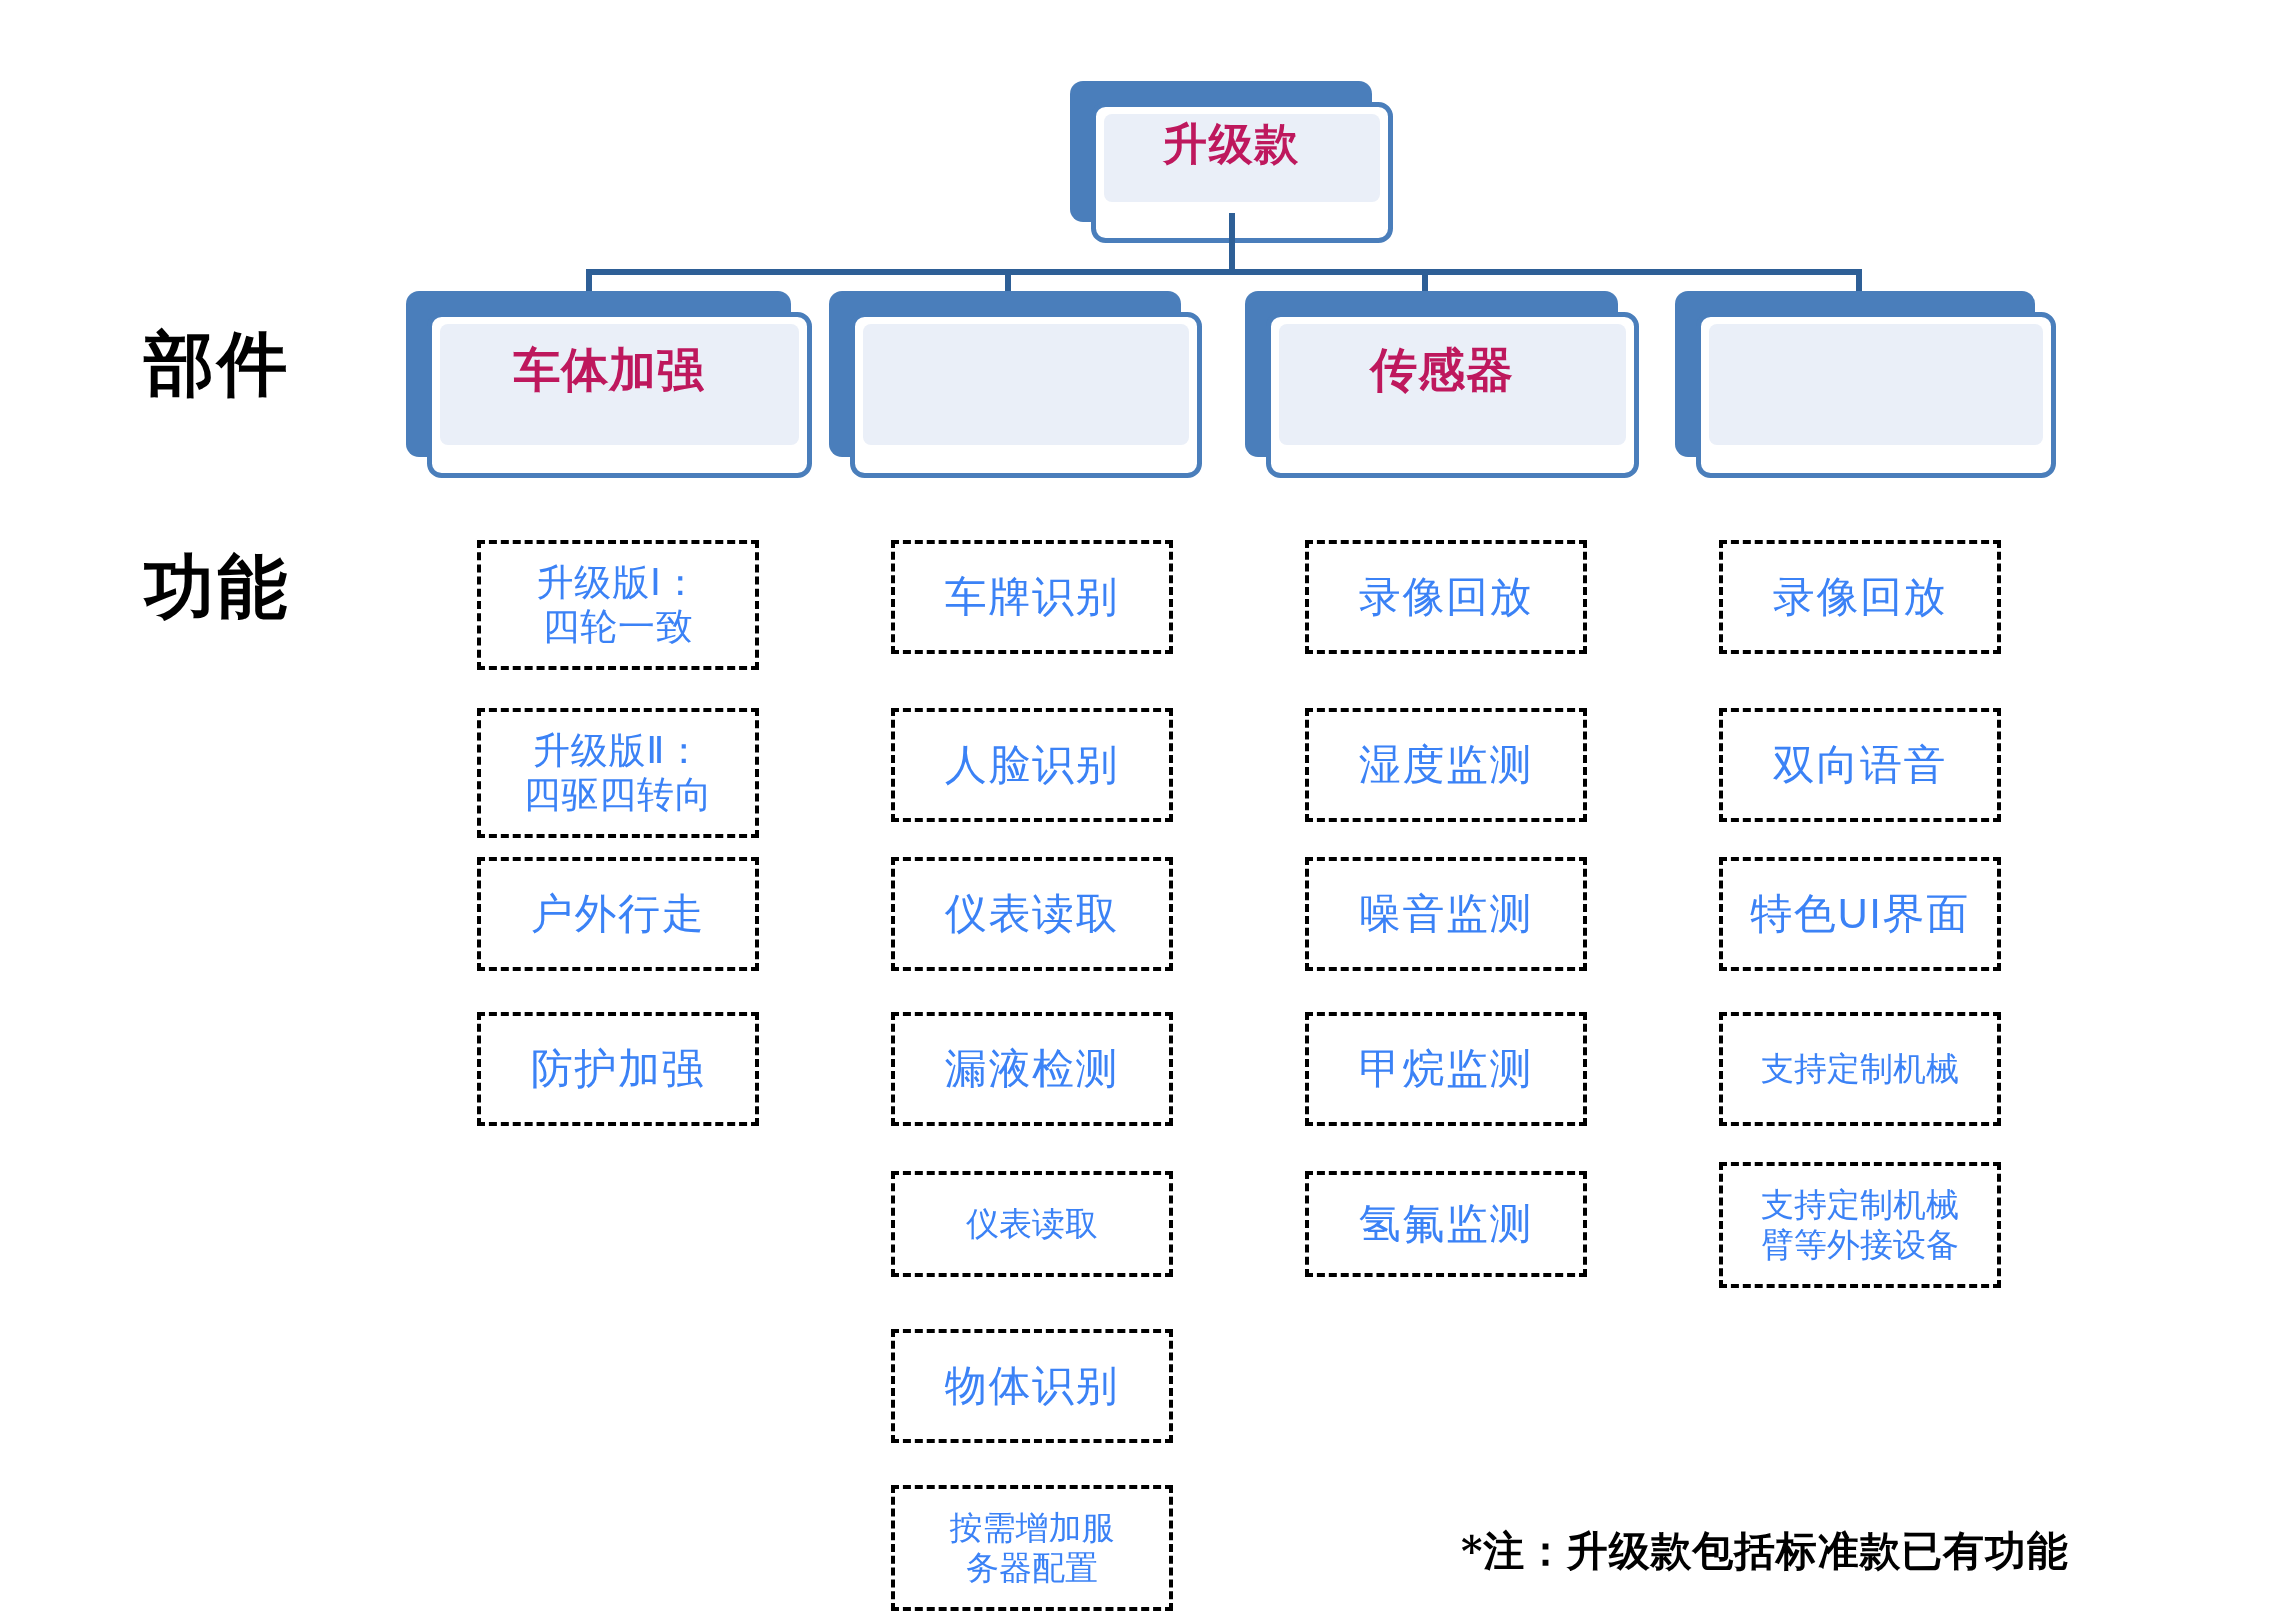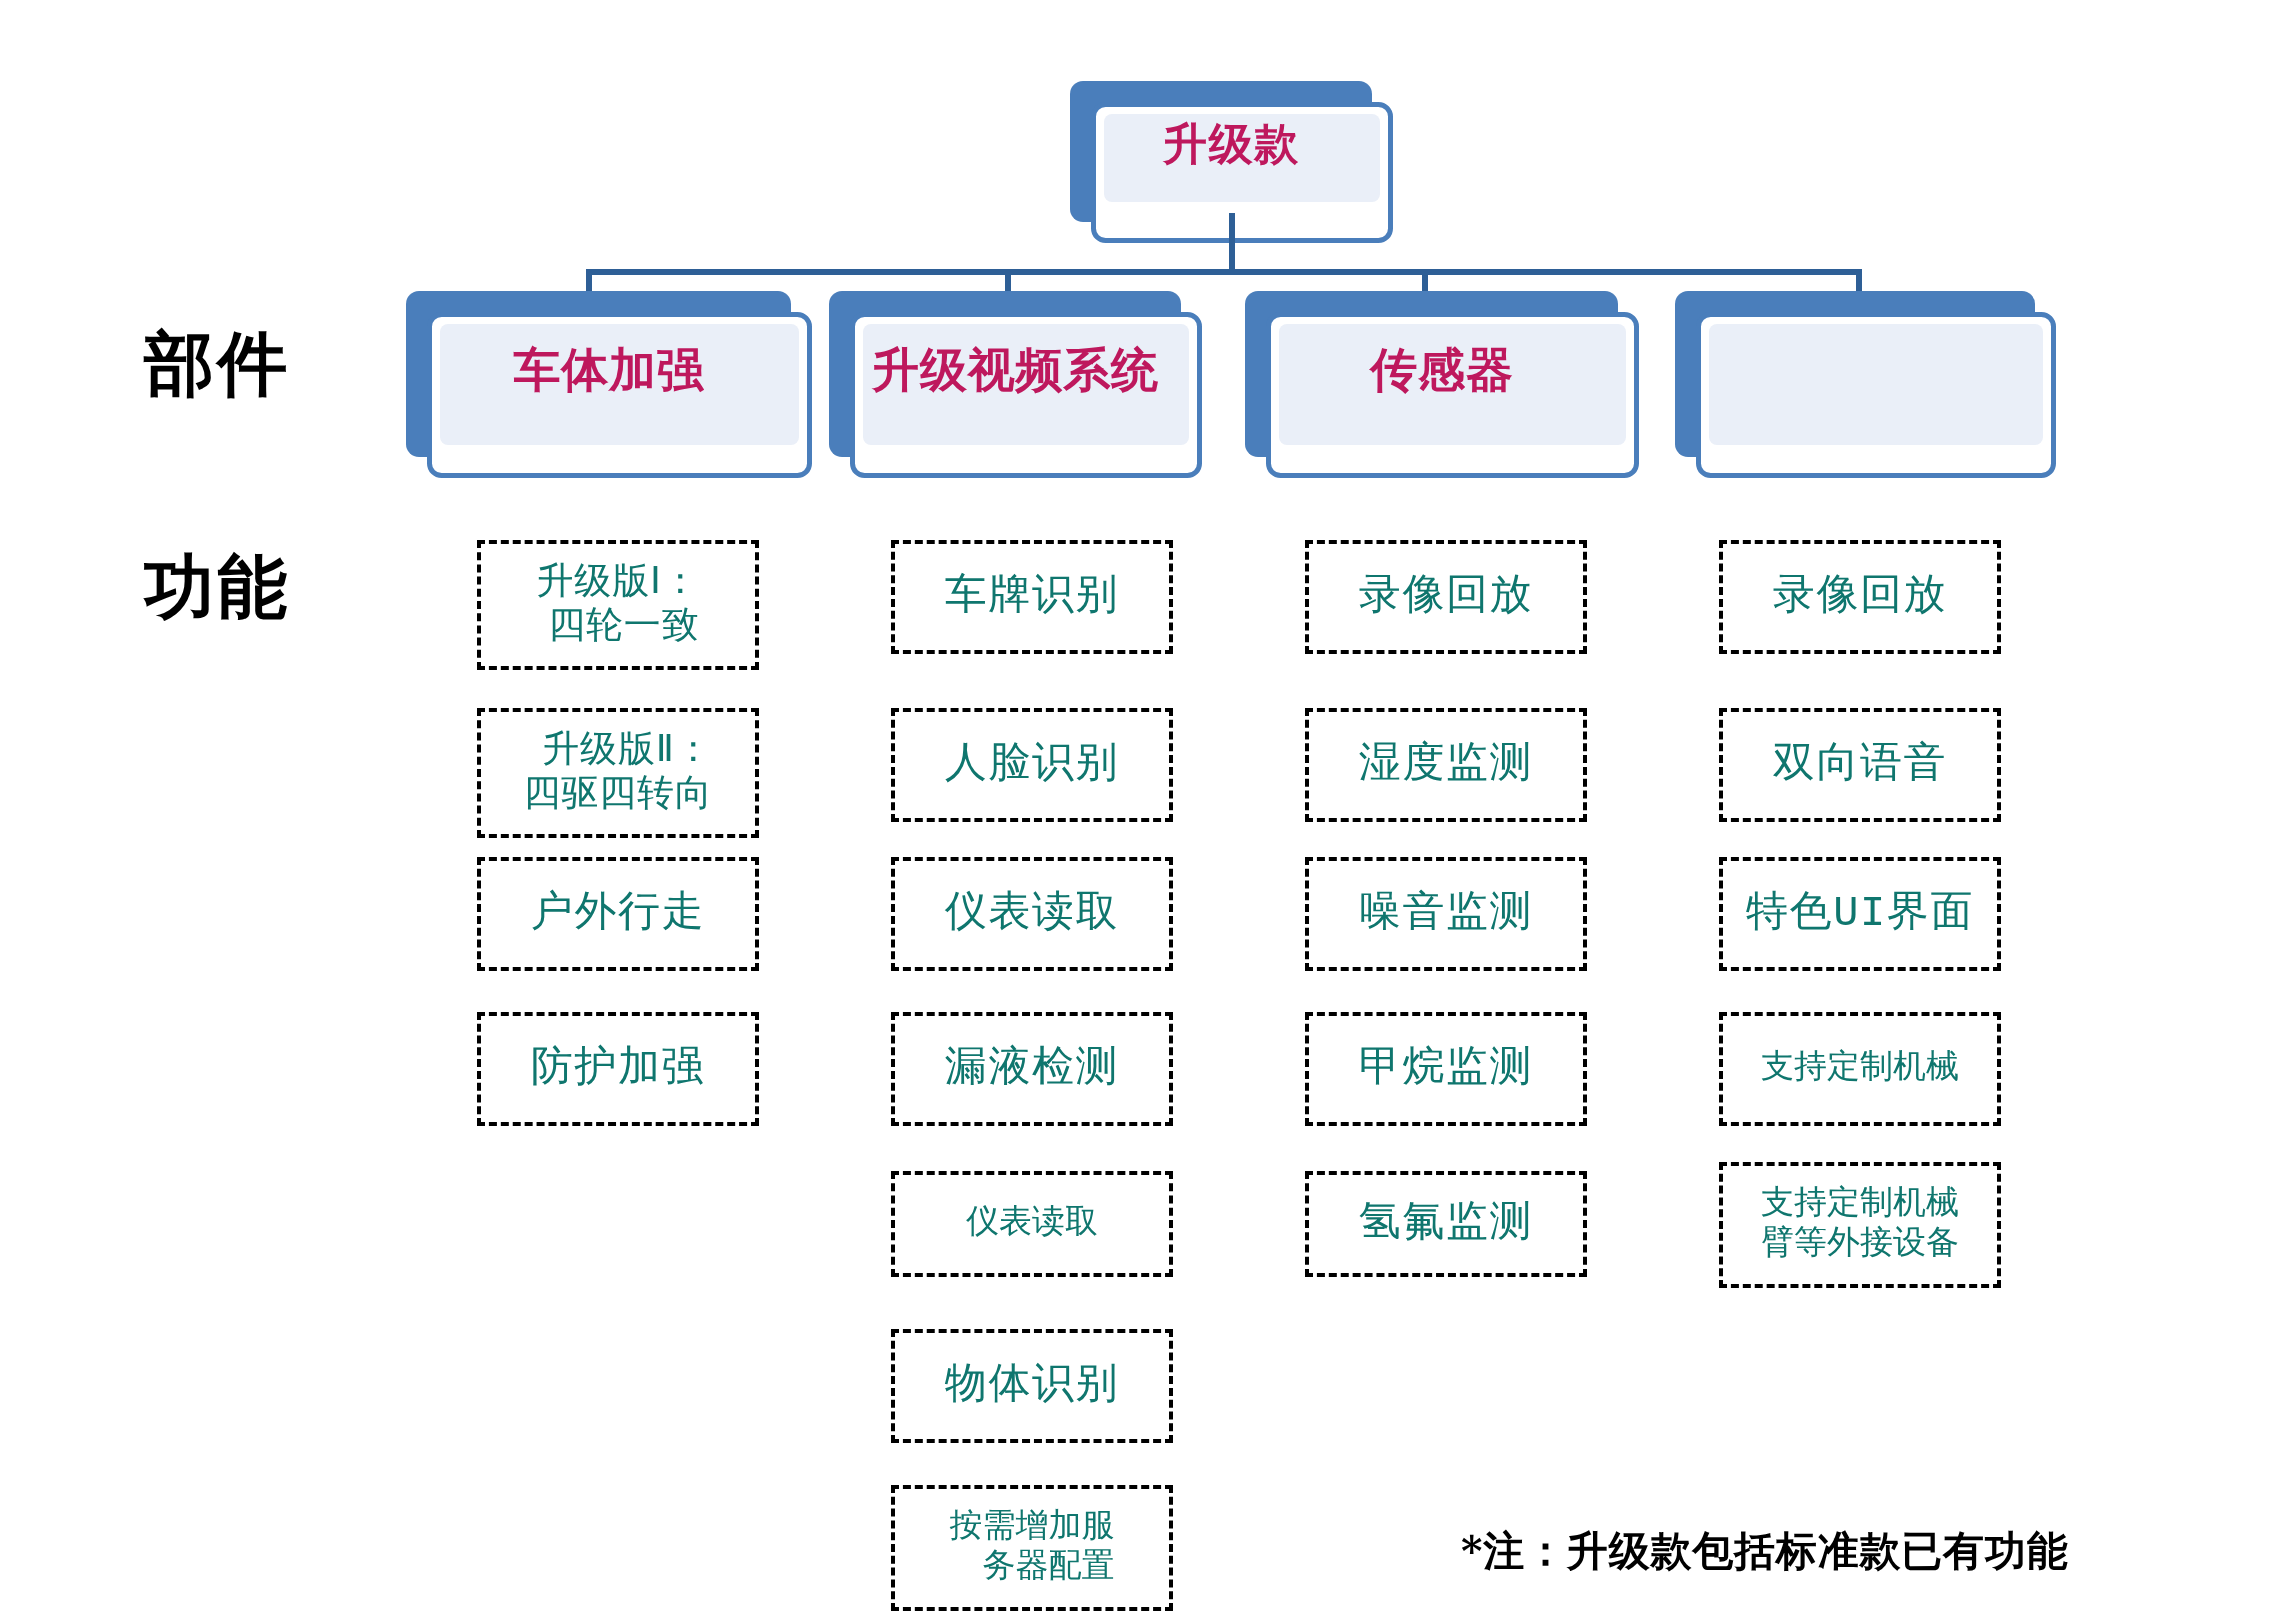--- a/index.html
+++ b/index.html
@@ -103,23 +103,23 @@
 
   
   .leaf {
     position: absolute;
     border: 4.9px dashed #000000;
     box-sizing: border-box;
     background: transparent;
     display: flex;
     align-items: center;
     justify-content: center;
-    text-align: right;
-    font-family: Liberation Mono, monospace;
-    color: #0f766e;
+    text-align: center;
+    font-family: Liberation Sans, sans-serif;
+    color: #3b82f6;
     line-height: 1.2;
   }
   .leaf .leaf-text {
     display: block;
     padding: 0 4.9px;
     white-space: pre-line;
   }
   .leaf.sz-lg .leaf-text { font-size: 42px; letter-spacing: 1.6px; }
   .leaf.sz-md .leaf-text { font-size: 37px; letter-spacing: 0.8px; }
   .leaf.sz-sm .leaf-text { font-size: 33px; letter-spacing: 0px; }
@@ -167,21 +167,20 @@
     <div class="inner-fill"></div>
   </div>
   <div class="node-text">车体加强</div>
 </div>
 
 <div class="node node-l2" id="node-video">
   <div class="back-card"></div>
   <div class="front-card">
     <div class="inner-fill"></div>
   </div>
-  <div class="node-text">升级视频系统</div>
 </div>
 
 <div class="node node-l2" id="node-sensor">
   <div class="back-card"></div>
   <div class="front-card">
     <div class="inner-fill"></div>
   </div>
   <div class="node-text">传感器</div>
 </div>
 

